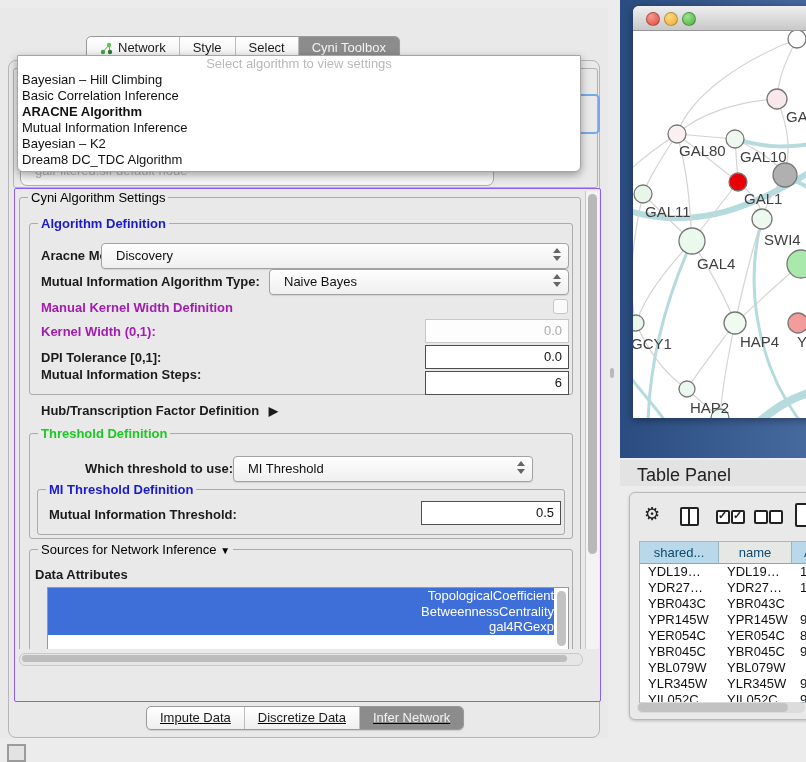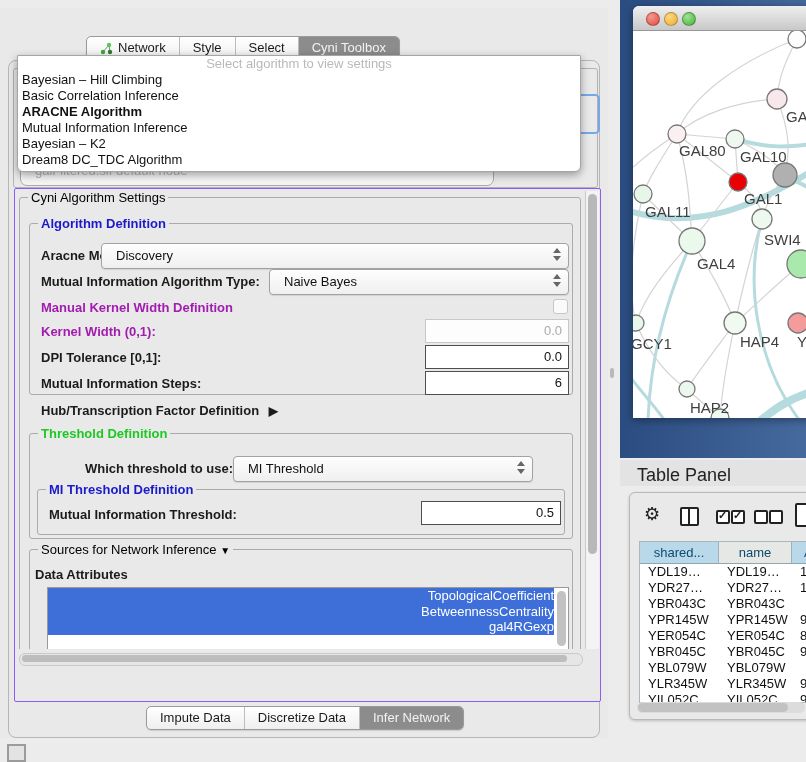--- a/index.html
+++ b/index.html
@@ -15,21 +15,21 @@
   #cp-float{left:562px;top:6px;width:11px;height:11px;border:2px solid #222;border-radius:2px;background:transparent;}
   #cp-close{left:582px;top:2px;font-size:14px;font-weight:bold;color:#111;}
   
   .seg{display:flex;border:1px solid #9A9A9A;border-radius:5px;overflow:hidden;
        background:linear-gradient(#FFFFFF,#EFEFEF);height:22px;box-shadow:0 1px 1px rgba(0,0,0,.12);}
   .seg .tab{font-size:13px;color:#1a1a1a;padding:0 13px;line-height:22px;border-right:1px solid #BDBDBD;
             display:flex;align-items:center;gap:5px;}
   .seg .tab:last-child{border-right:none;}
   .seg .tab.sel{background:#8C8C8C;color:#F3F3F3;}
   #cp-tabs{left:86px;top:28px;}
-  #bottom-tabs{left:146px;top:698px;}
+  #bottom-tabs{left:146px;top:698px;text-decoration:underline;}
   
   #cp-frame{left:8px;top:52px;width:590px;height:676px;border:1px solid #B6B6B6;border-radius:8px;background:#E9E9E9;}
   
   #bg-group{left:13px;top:60px;width:583px;height:118px;border:1px solid #B2B2B2;border-radius:3px;}
   #bg-combo{left:20px;top:148px;width:472px;height:28px;border:1px solid #A9A9A9;border-radius:7px;background:#F5F5F5;}
   #bg-combo span{position:absolute;left:14px;top:6px;font-size:13px;color:#B5B5B5;}
   #bg-ring{left:574px;top:86px;width:22px;height:36px;border:2px solid #76A8E8;border-radius:5px;}
   
   #popup{left:17px;top:47px;width:562px;height:115px;background:#FFFFFF;border:1px solid #A5A5A5;
          border-radius:1px 1px 6px 6px;box-shadow:0 3px 8px rgba(0,0,0,.35);z-index:30;}
@@ -184,21 +184,21 @@
         <div class="lbl dis" style="left:24px;top:133px;">Kernel Width (0,1):</div>
         <div class="tfield dis" style="left:408px;top:128px;width:142px;">
           <span class="v">0.0</span>
         </div>
 
         <div class="lbl" style="left:24px;top:159px;">DPI Tolerance [0,1]:</div>
         <div class="tfield" style="left:408px;top:154px;width:142px;">
           <span class="v">0.0</span>
         </div>
 
-        <div class="lbl" style="left:24px;top:185px;">Mutual Information Steps:</div>
+        <div class="lbl" style="left:24px;top:176px;">Mutual Information Steps:</div>
         <div class="tfield" style="left:408px;top:180px;width:142px;">
           <span class="v">6</span>
         </div>
 
         <div class="lbl" style="left:24px;top:212px;">
           <span>Hub/Transcription Factor Definition</span>
           <span style="font-size:12px;margin-left:6px;">▶</span>
         </div>
 
         <div class="group" style="left:12px;top:242px;width:542px;height:104px;">

